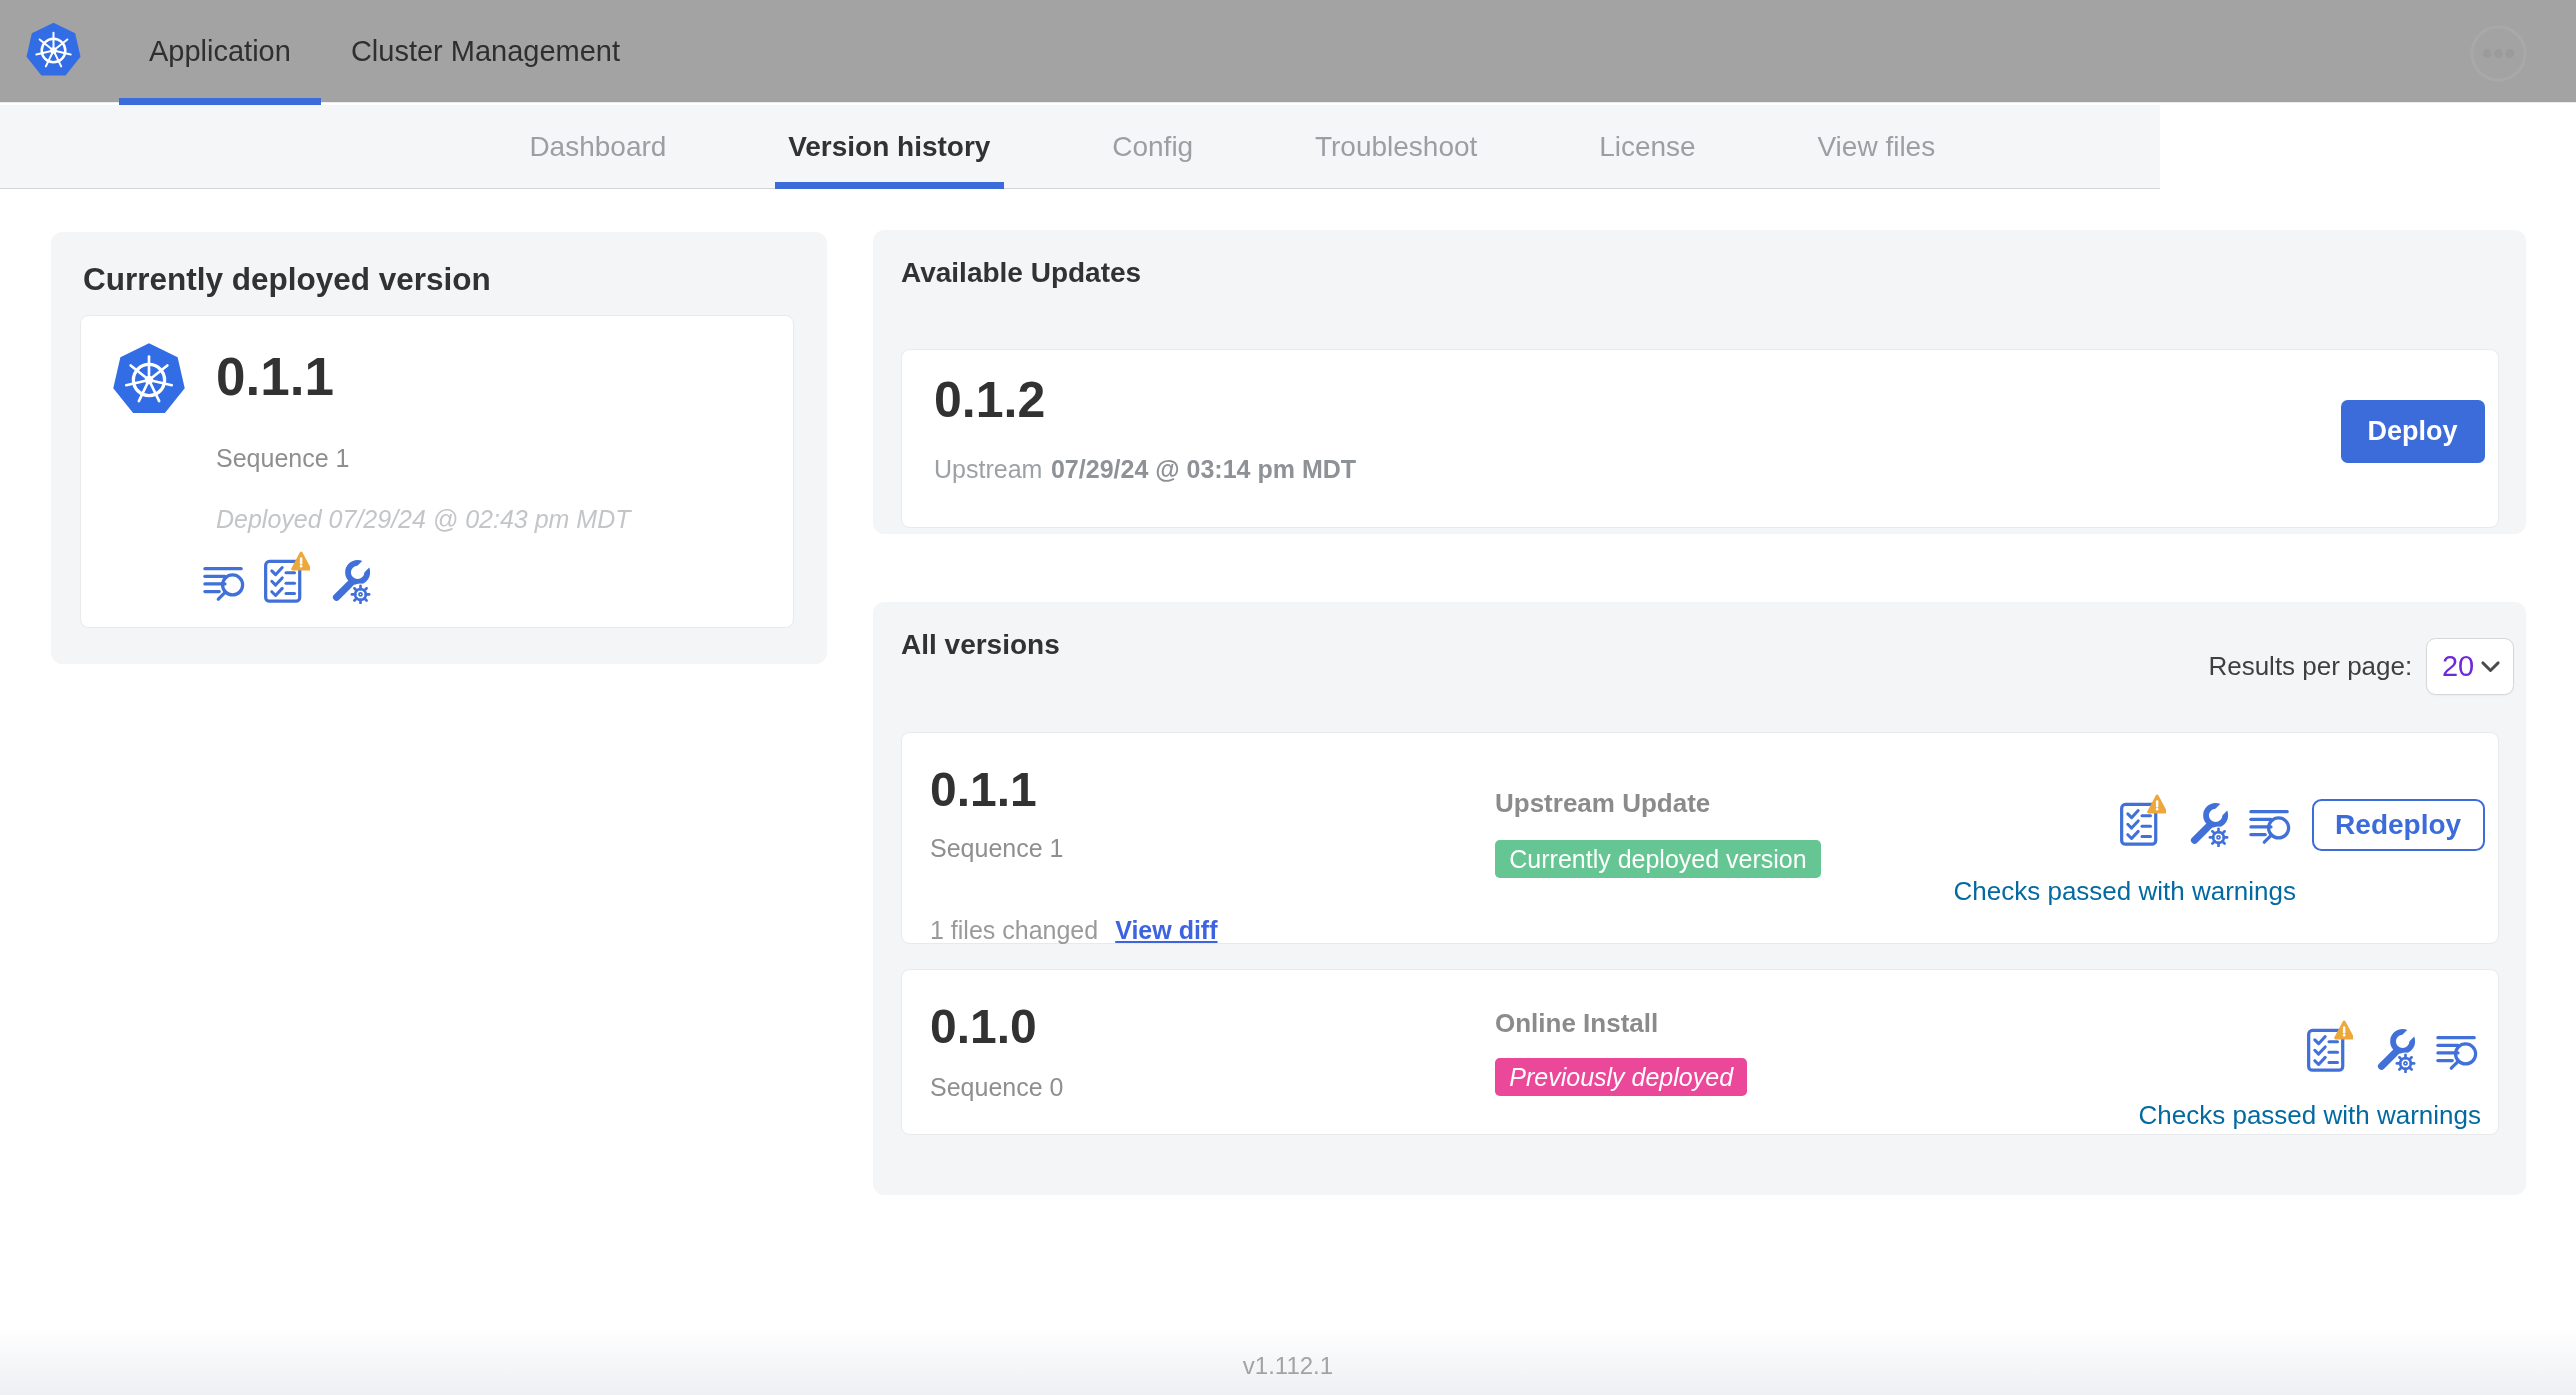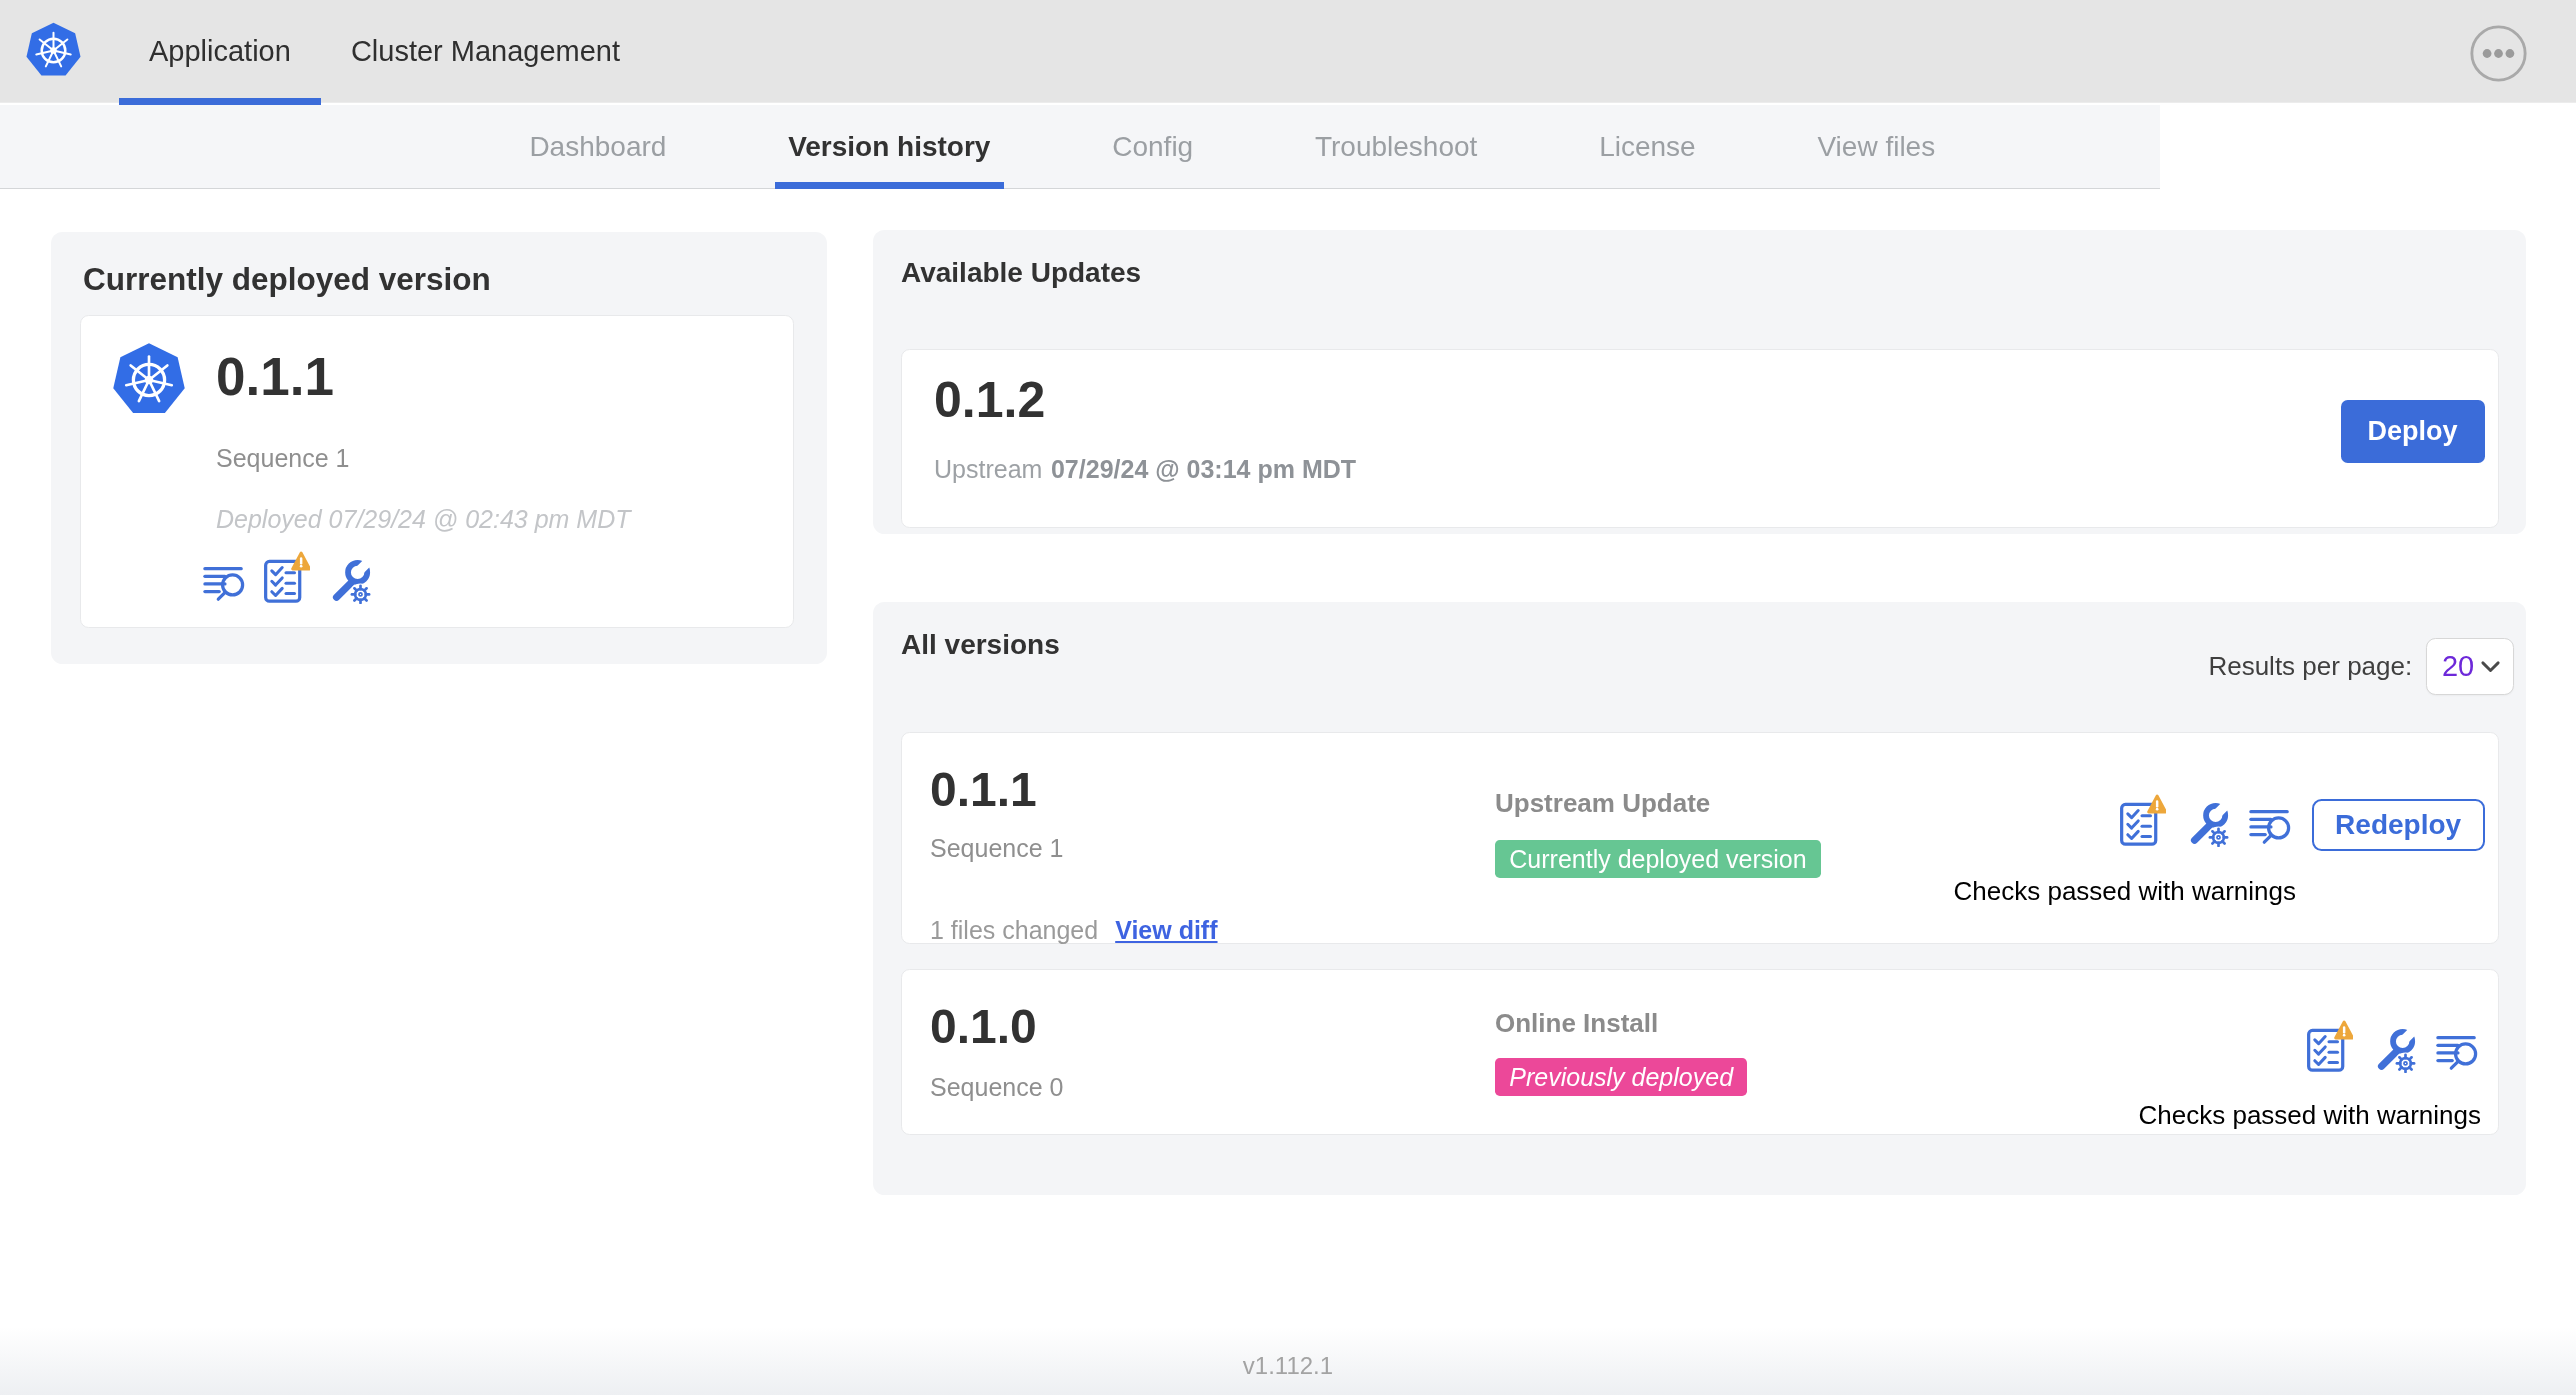--- a/index.html
+++ b/index.html
@@ -1,20 +1,20 @@
 <!DOCTYPE html>
 <html><head>
 <meta charset="utf-8">
 <style>
   * { margin:0; padding:0; box-sizing:border-box; }
   html,body { width:2576px; height:1396px; background:#ffffff; font-family:"Liberation Sans","DejaVu Sans",sans-serif; }
   #app { position:relative; width:2576px; height:1396px; overflow:hidden; background:#ffffff; }
 
   
-  .header { position:absolute; top:0; left:0; width:2576px; height:103px; background:#e5e5e5; border-bottom:1.9px solid #ececec; }
+  .header { position:absolute; top:0; left:0; width:2576px; height:103px; background:#a3a3a3; border-bottom:1.9px solid #ececec; }
   .k8s-logo-header { position:absolute; left:24px; top:21px; width:59px; height:59px; }
   .top-tabs { position:absolute; left:119px; top:0; height:103px; display:flex; }
   .top-tab { position:relative; height:103px; display:flex; align-items:center; padding:0 30px; font-size:29px; color:#2f2f2f; cursor:pointer; }
   .top-tab.active::after { content:""; position:absolute; left:0; right:0; bottom:-1.9px; height:6.7px; background:#3b6cd9; }
   .menu-btn { position:absolute; right:48px; top:24px; width:59px; height:59px; cursor:pointer; }
 
   
   .subnav { position:absolute; top:105px; left:0; width:2160px; height:84px; background:#f5f6f8; border-bottom:1.9px solid #d4d6d8; display:flex; padding-left:516px; }
   .sub-tab { position:relative; height:84px; display:flex; align-items:center; padding:0 13.4px; margin-right:95px; font-size:28px; color:#9b9fa3; cursor:pointer; }
   .sub-tab.active { color:#323232; font-weight:600; }
@@ -57,21 +57,21 @@
   .row-seq { position:absolute; left:28px; font-size:25px; color:#8f8f8f; }
   .files-line { position:absolute; left:28px; display:flex; gap:17px; font-size:25px; align-items:baseline; }
   .files-changed { color:#9a9a9a;margin-top:48px; }
   .view-diff { color:#3e63e1; font-weight:600; text-decoration:underline; cursor:pointer; }
   .row-source { position:absolute; left:593px; font-size:26px; font-weight:600; color:#8b8b8b; }
   .badge { position:absolute; left:593px; height:38px; line-height:38px; padding:0 14.3px; border-radius:4.8px; font-size:25px; color:#ffffff; }
   .badge-green { background:#66c693; }
   .badge-gray { background:#ec4899;font-style:italic; }
   .row-icons { position:absolute; display:flex; align-items:flex-end; gap:18px; }
   .redeploy-btn { position:absolute; right:13.4px; top:66px; width:173px; height:52px; background:#ffffff; border:2.9px solid #3b6cd9; border-radius:9.5px; color:#3b6cd9; font-size:28px; font-weight:700; display:flex; align-items:center; justify-content:center; cursor:pointer; }
-  .checks-text { position:absolute; font-size:26px; color:#000000; }
+  .checks-text { position:absolute; font-size:26px; color:#0369a1; }
 
   .action-icon { cursor:pointer; }
   .action-icon svg { display:block; }
 
   
   .footer { position:absolute; left:0; bottom:0; width:2576px; height:69px; background:linear-gradient(to bottom,#ffffff,#edeff2); display:flex; align-items:center; justify-content:center; }
   .footer-version { font-size:24px; color:#a3a3a3; margin-top:9.5px; }
 </style>
 </head>
 <body>

